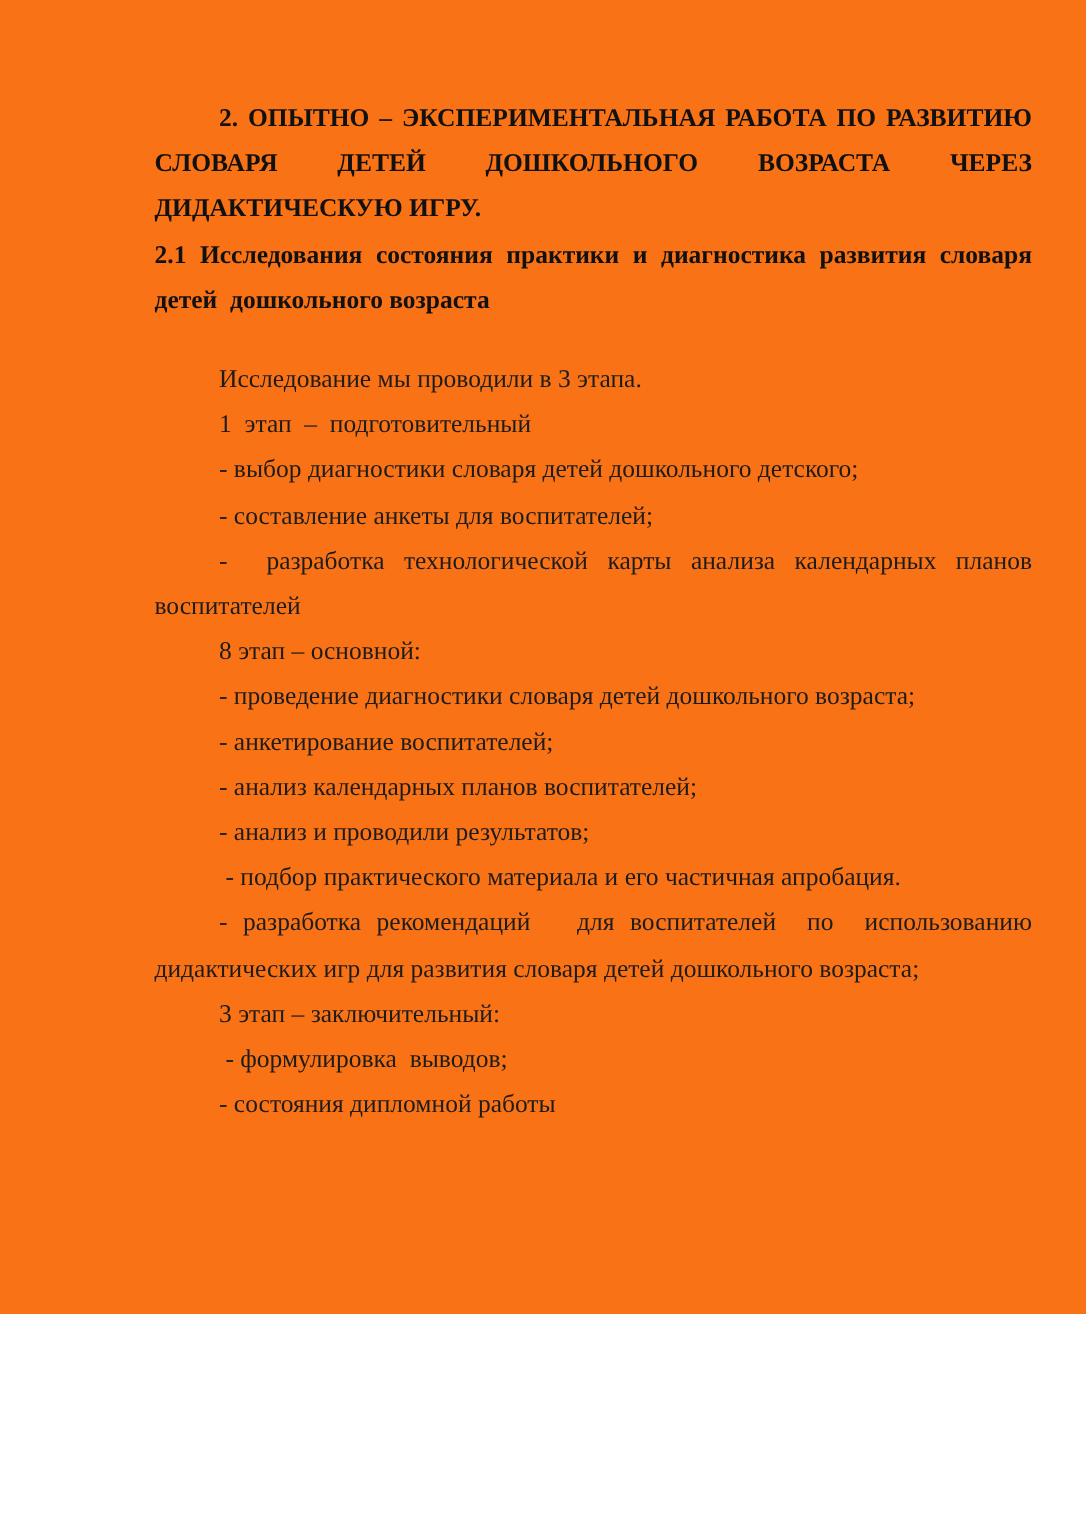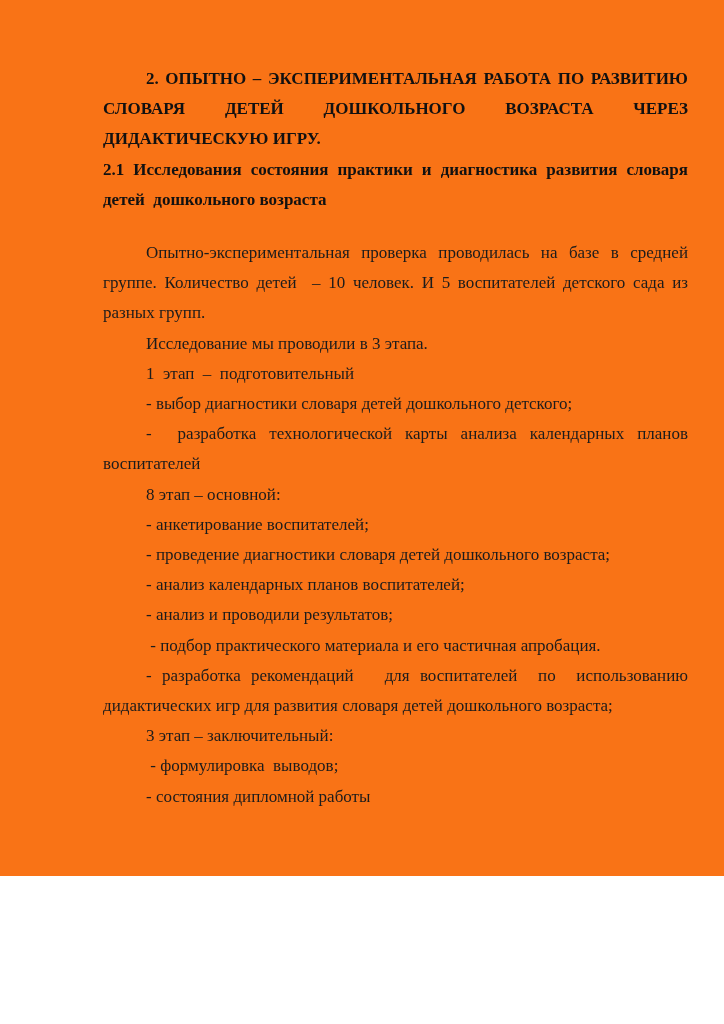--- a/index.html
+++ b/index.html
@@ -54,28 +54,28 @@
 </head>
 <body>
 
 <div class="page">
   <div class="content">
 
     <p class="doc-title">2. ОПЫТНО – ЭКСПЕРИМЕНТАЛЬНАЯ РАБОТА ПО РАЗВИТИЮ СЛОВАРЯ ДЕТЕЙ ДОШКОЛЬНОГО ВОЗРАСТА ЧЕРЕЗ ДИДАКТИЧЕСКУЮ ИГРУ.</p>
 
     <p class="section-heading">2.1 Исследования состояния практики и диагностика развития словаря детей&nbsp; дошкольного возраста</p>
 
-    <p>Опытно-экспериментальная проверка проводилась на базе в средней группе. Количество детей &nbsp;– 10 человек. И 5 воспитателей детского сада из разных групп.</p>
     <p>Исследование мы проводили в 3 этапа.</p>
     <p>1&nbsp; этап&nbsp; –&nbsp; подготовительный</p>
     <p>- выбор диагностики словаря детей дошкольного детского;</p>
+    <p>- составление анкеты для воспитателей;</p>
     <p>-&nbsp; разработка технологической карты анализа календарных планов воспитателей</p>
     <p>8 этап – основной:</p>
+    <p>- проведение диагностики словаря детей дошкольного возраста;</p>
     <p>- анкетирование воспитателей;</p>
-    <p>- проведение диагностики словаря детей дошкольного возраста;</p>
     <p>- анализ календарных планов воспитателей;</p>
     <p>- анализ и проводили результатов;</p>
     <p>&nbsp;- подбор практического материала и его частичная апробация.</p>
     <p>- разработка рекомендаций&nbsp;&nbsp; для воспитателей&nbsp; по&nbsp; использованию дидактических игр для развития словаря детей дошкольного возраста;</p>
     <p>3 этап – заключительный:</p>
     <p>&nbsp;- формулировка&nbsp; выводов;</p>
     <p>- состояния дипломной работы</p>
 
   </div>
 

